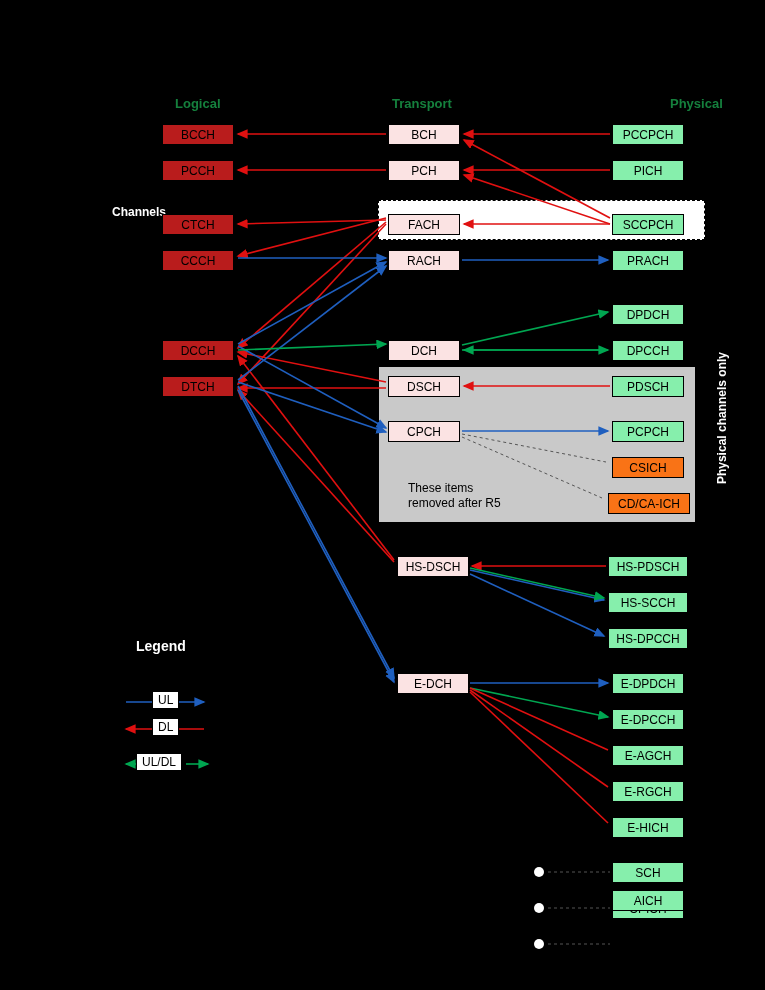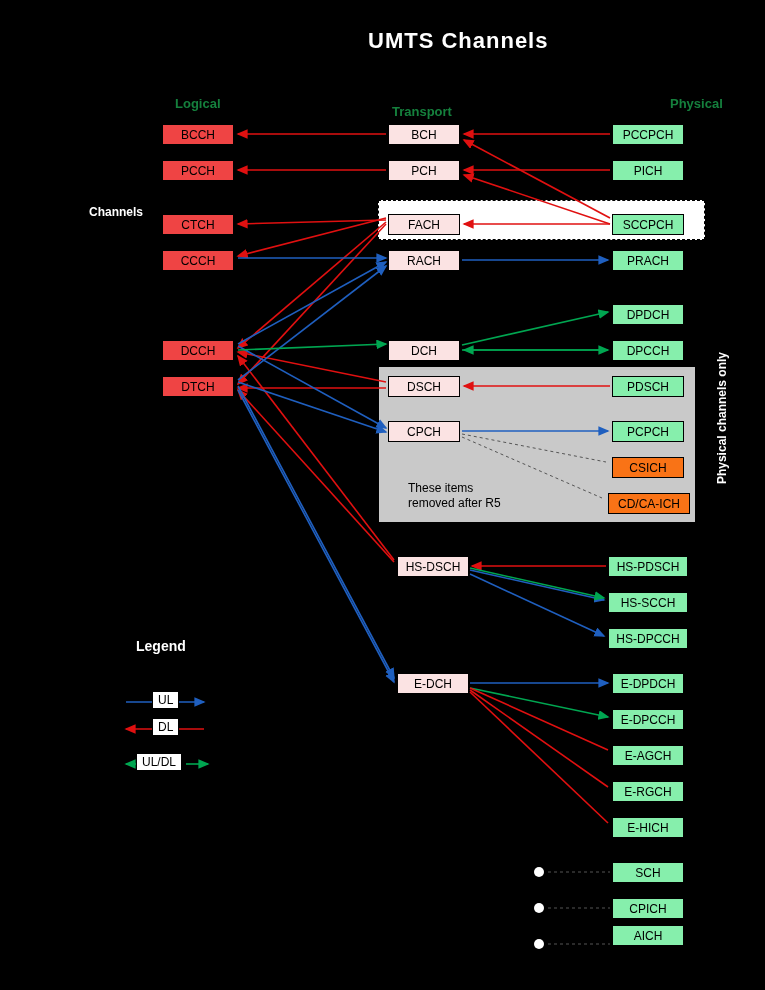--- a/index.html
+++ b/index.html
@@ -3,48 +3,47 @@
 <meta charset="utf-8">
 <style>
   html,body{margin:0;padding:0;background:#000;}
   body{width:765px;height:990px;position:relative;overflow:hidden;
        font-family:"Liberation Sans",sans-serif;color:#000;}
   #canvas{position:absolute;left:0;top:0;width:765px;height:990px;}
   svg.lines{position:absolute;left:0;top:0;width:765px;height:990px;pointer-events:none;}
   .box{position:absolute;box-sizing:border-box;border:1px solid #000;
        display:flex;align-items:center;justify-content:center;
        font-size:12px;line-height:1;white-space:nowrap;}
-  .logical{background:#ef4444;width:72px;height:21px;}
+  .logical{background:#b91c1c;width:72px;height:21px;}
   .transport{background:#fbe3e3;width:72px;height:21px;}
   .physical{background:#86efac;width:72px;height:21px;}
   .plain{background:#f97316;width:72px;height:21px;}
   .title{position:absolute;color:#fff;font-size:22px;font-weight:bold;letter-spacing:1px;}
   .colhead{position:absolute;color:#15803d;font-size:13px;font-weight:bold;}
   .sidelabel{position:absolute;color:#fff;font-size:12px;font-weight:bold;}
   .vert{writing-mode:vertical-rl;transform:rotate(180deg);}
   .r5box{position:absolute;background:#c9c9c9;border:1px solid #000;}
   .r5text{position:absolute;font-size:12px;color:#000;line-height:15px;}
   .fachwrap{position:absolute;border:1px dashed #000;background:#fff;}
   .legendtitle{position:absolute;color:#fff;font-size:14px;font-weight:bold;}
   .legbox{position:absolute;background:#fff;border:1px solid #000;
           font-size:12px;padding:1px 5px;box-sizing:border-box;}
   .dot{position:absolute;width:10px;height:10px;border-radius:50%;background:#fff;}
 </style>
 </head>
 <body>
 
 <div id="canvas">
 
-  <div class="title" style="left:368px;top:28px;">UMTS Channels</div>
 
   <div class="colhead" style="left:175px;top:96px;">Logical</div>
-  <div class="colhead" style="left:392px;top:96px;margin-top:8px;">Transport</div>
+  <div class="colhead" style="left:392px;top:96px;">Transport</div>
   <div class="colhead" style="left:630px;top:96px;margin-left:40px;">Physical</div>
 
-  <div class="sidelabel" style="left:89px;top:205px;">Channels</div>
+  <div class="sidelabel" style="left:112px;top:205px;">Channels</div>
   <div class="sidelabel vert" style="left:715px;top:352px;">Physical channels only</div>
 
   <div class="r5box" style="left:378px;top:366px;width:316px;height:155px;"></div>
   <div class="r5text" style="left:408px;top:481px;">
     <span>These items</span><br>
     <span>removed after R5</span>
   </div>
 
   <div class="fachwrap" style="left:378px;top:200px;width:325px;height:38px;"></div>
 
@@ -153,21 +152,21 @@
   <div class="box physical" style="left:608px;top:556px;width:80px;">HS-PDSCH</div>
   <div class="box physical" style="left:608px;top:592px;width:80px;">HS-SCCH</div>
   <div class="box physical" style="left:608px;top:628px;width:80px;">HS-DPCCH</div>
   <div class="box physical" style="left:612px;top:673px;">E-DPDCH</div>
   <div class="box physical" style="left:612px;top:709px;">E-DPCCH</div>
   <div class="box physical" style="left:612px;top:745px;">E-AGCH</div>
   <div class="box physical" style="left:612px;top:781px;">E-RGCH</div>
   <div class="box physical" style="left:612px;top:817px;">E-HICH</div>
   <div class="box physical" style="left:612px;top:862px;">SCH</div>
   <div class="box physical" style="left:612px;top:898px;">CPICH</div>
-  <div class="box physical" style="left:612px;top:890px;margin-top:35px;">AICH</div>
+  <div class="box physical" style="left:612px;top:890px;">AICH</div>
 
   <div class="dot" style="left:534px;top:867px;"></div>
   <div class="dot" style="left:534px;top:903px;"></div>
   <div class="dot" style="left:534px;top:939px;"></div>
 
   <div class="legendtitle" style="left:136px;top:638px;">Legend</div>
   <div class="legbox" style="left:152px;top:691px;">UL</div>
   <div class="legbox" style="left:152px;top:718px;">DL</div>
   <div class="legbox" style="left:136px;top:753px;">UL/DL</div>
 

